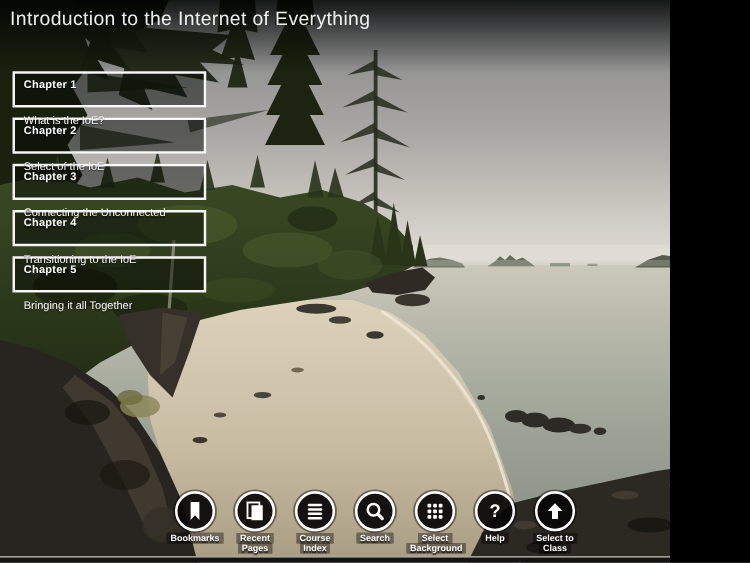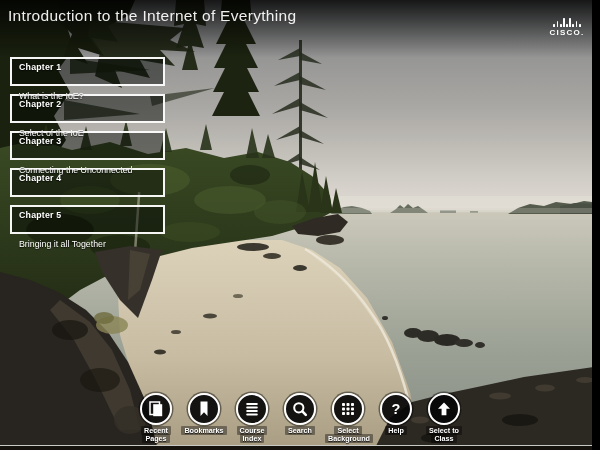--- a/index.html
+++ b/index.html
@@ -1,16 +1,16 @@
 <!DOCTYPE html>
 <html><head>
 <meta charset="utf-8">
 <style>
   html,body{margin:0;padding:0;background:#000;}
-  #stage{position:relative;width:592px;height:450px;overflow:hidden;
+  #stage{position:relative;width:536px;height:450px;overflow:hidden;
          font-family:"Liberation Sans",sans-serif;background:#8b8d8a;}
   #bg{position:absolute;left:0;top:0;width:600px;height:450px;display:block;}
 
   
   .topshade{position:absolute;left:0;top:0;width:600px;height:58px;
     background:linear-gradient(to bottom,rgba(0,0,0,.82) 0%,rgba(0,0,0,.45) 45%,rgba(0,0,0,0) 100%);}
   .titlebar{position:absolute;left:0;top:0;width:600px;height:34px;}
   .page-title{position:absolute;left:8px;top:7px;font-size:15.5px;font-weight:300;
     letter-spacing:.3px;color:rgba(255,255,255,.93);white-space:nowrap;}
   .cisco{position:absolute;right:10px;top:17px;width:46px;text-align:center;}
@@ -224,46 +224,47 @@
     <div class="chapter">
       <div class="ch-title">Chapter 2</div>
       <div class="ch-sub">Select of the IoE</div>
     </div>
     <div class="chapter">
       <div class="ch-title">Chapter 3</div>
       <div class="ch-sub">Connecting the Unconnected</div>
     </div>
     <div class="chapter">
       <div class="ch-title">Chapter 4</div>
+      <div class="ch-sub">Transitioning to the IoE</div>
     </div>
     <div class="chapter">
       <div class="ch-title">Chapter 5</div>
       <div class="ch-sub">Bringing it all Together</div>
     </div>
   </nav>
 
   <div class="toolbar">
 
     <div class="tb-slot">
       <div class="tb-circle">
         <svg width="18" height="18" viewBox="0 0 18 18">
+          <path d="M5.5,1.5 h7 v14.5 l-3.5,-3.8 -3.5,3.8 z" fill="#fff"></path>
+        </svg>
+      </div>
+      <div class="tb-label"><span>Bookmarks</span></div>
+    </div>
+
+    <div class="tb-slot">
+      <div class="tb-circle">
+        <svg width="18" height="18" viewBox="0 0 18 18">
           <rect x="3" y="2" width="9.5" height="12.5" fill="none" stroke="#fff" stroke-width="1.5"></rect>
           <rect x="6.2" y="4.2" width="9" height="12" fill="#fff"></rect>
         </svg>
       </div>
       <div class="tb-label"><span>Recent Pages</span></div>
-    </div>
-
-    <div class="tb-slot">
-      <div class="tb-circle">
-        <svg width="18" height="18" viewBox="0 0 18 18">
-          <path d="M5.5,1.5 h7 v14.5 l-3.5,-3.8 -3.5,3.8 z" fill="#fff"></path>
-        </svg>
-      </div>
-      <div class="tb-label"><span>Bookmarks</span></div>
     </div>
 
     <div class="tb-slot">
       <div class="tb-circle">
         <svg width="18" height="18" viewBox="0 0 18 18">
           <g fill="#fff">
             <rect x="3.2" y="3" width="11.6" height="2" rx="1"></rect>
             <rect x="3.2" y="6.5" width="11.6" height="2" rx="1"></rect>
             <rect x="3.2" y="10" width="11.6" height="2" rx="1"></rect>
             <rect x="3.2" y="13.5" width="11.6" height="2" rx="1"></rect>

